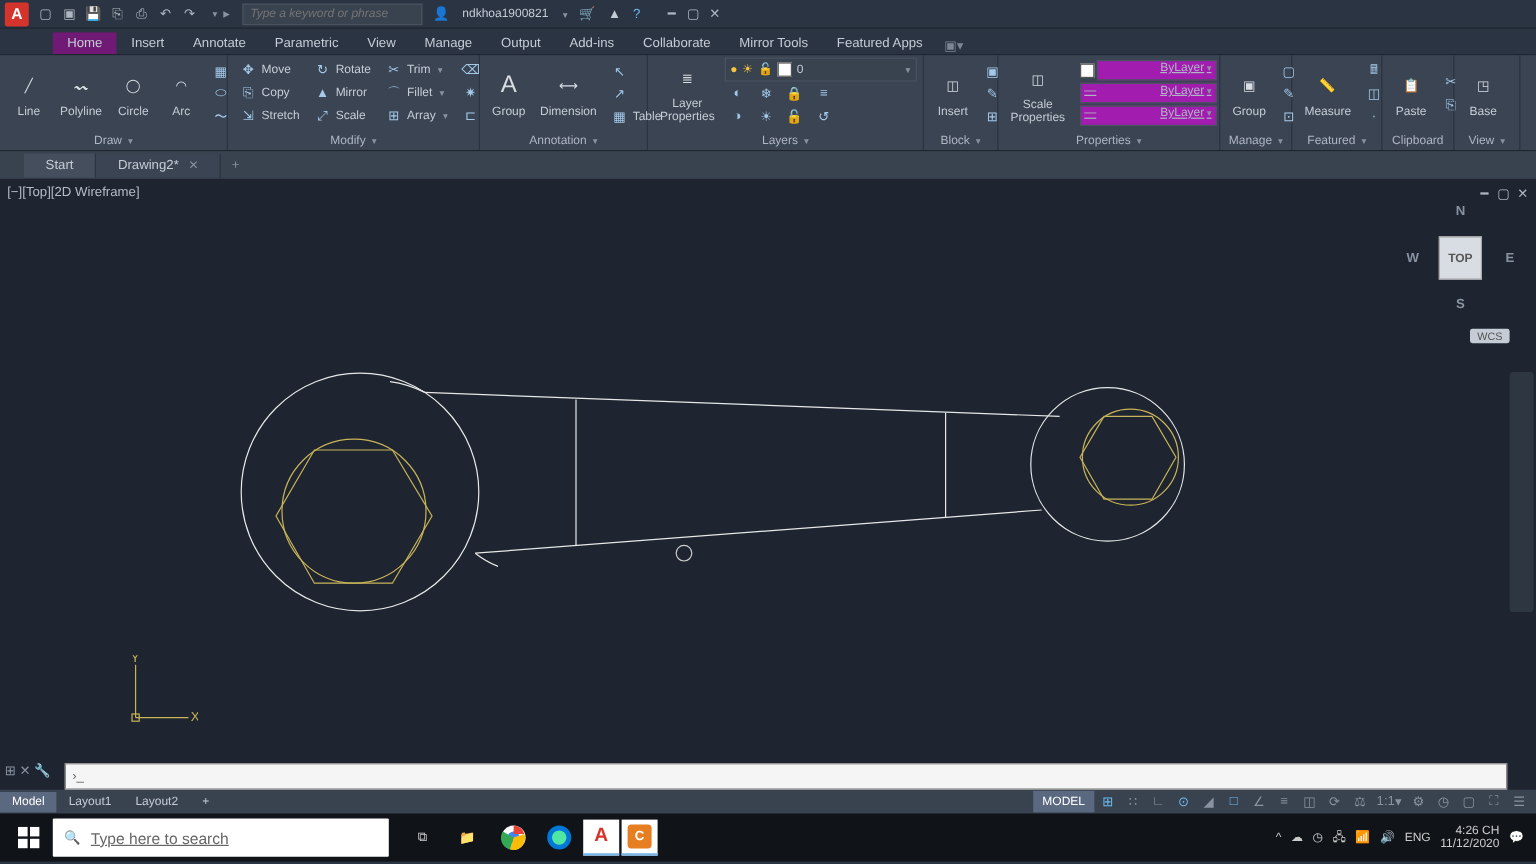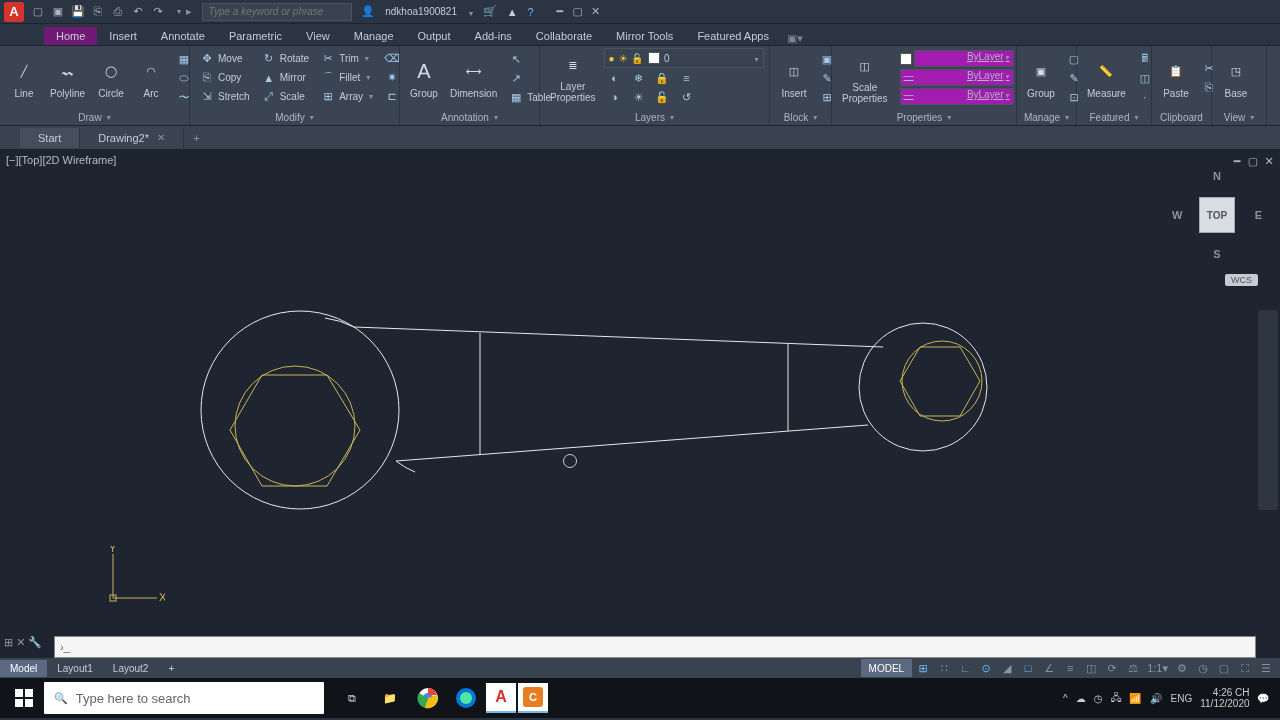--- a/index.html
+++ b/index.html
@@ -523,21 +523,21 @@
   <div class="start-btn">
     <svg width="18" height="18" viewBox="0 0 18 18">
         <rect x="0" y="0" width="8" height="8" fill="#fff"></rect>
         <rect x="10" y="0" width="8" height="8" fill="#fff"></rect>
         <rect x="0" y="10" width="8" height="8" fill="#fff"></rect>
         <rect x="10" y="10" width="8" height="8" fill="#fff"></rect>
       </svg>
   </div>
   <div class="win-search">
     <span>🔍</span>
-    <span style="font-size:13px;">Type here to search</span>
+    <span style="font-size:13px;text-decoration:underline;">Type here to search</span>
   </div>
   <div class="task-icons">
     <div class="task-icn" style="color:#ccc">⧉</div>
     <div class="task-icn" style="color:#f5c542">📁</div>
     <div class="task-icn">
         <svg width="22" height="22" viewBox="0 0 22 22">
           <circle cx="11" cy="11" r="10" fill="#fff"></circle>
           <circle cx="11" cy="11" r="5" fill="#4285f4"></circle>
           <path d="M11 1 A10 10 0 0 1 20 8 L11 8 Z" fill="#ea4335"></path>
           <path d="M20 8 A10 10 0 0 1 8 21 L11 11 Z" fill="#fbbc05"></path>

